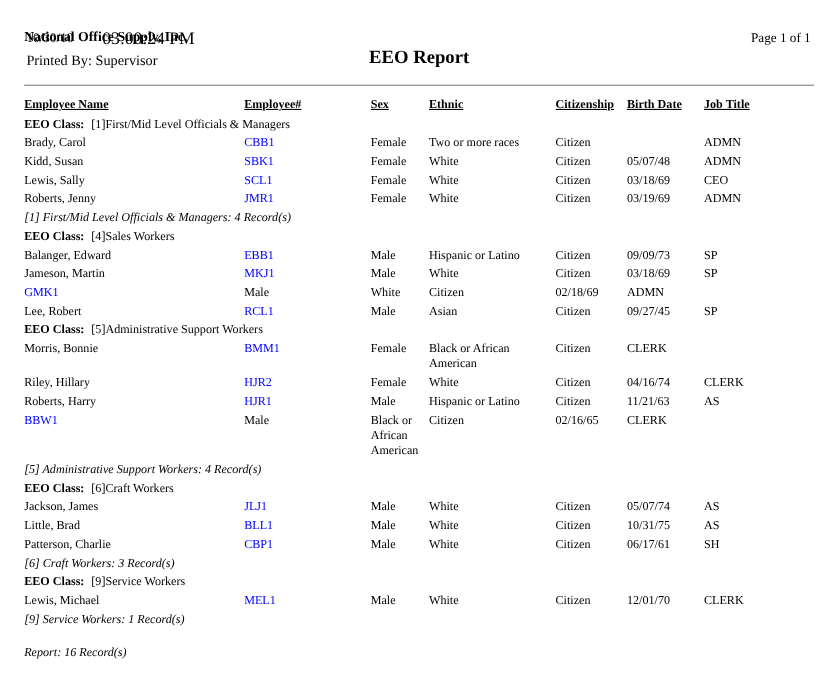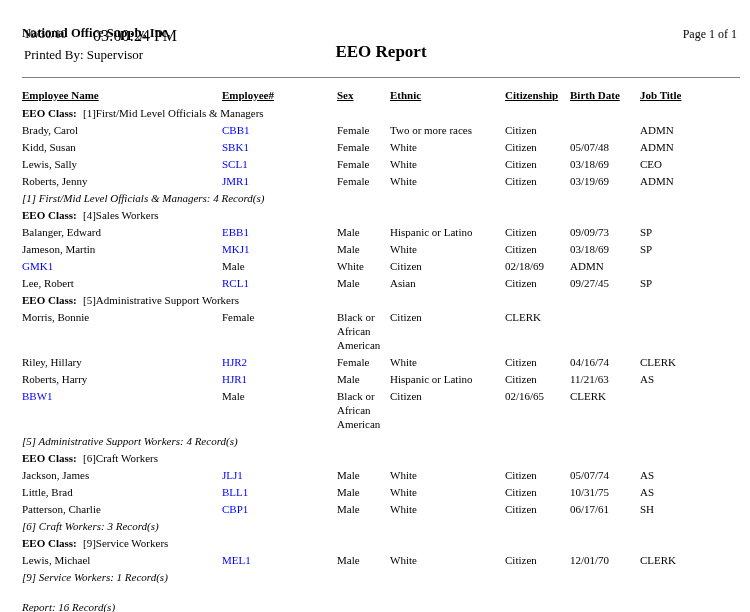--- a/index.html
+++ b/index.html
@@ -124,20 +124,21 @@
         <div class="c"><span class="link">RCL1</span></div>
         <div class="c">Male</div>
         <div class="c">Asian</div>
         <div class="c">Citizen</div>
         <div class="c">09/27/45</div>
         <div class="c">SP</div>
       </div>
       <div class="classrow"><span class="classlbl">EEO Class:</span><span class="classname">[5]Administrative Support Workers</span></div>
       <div class="row grid">
         <div class="c">Morris, Bonnie</div>
+        <div class="c"><span class="link">BMM1</span></div>
         <div class="c">Female</div>
         <div class="c">Black or African American</div>
         <div class="c">Citizen</div>
         <div class="c">CLERK</div>
       </div>
       <div class="row grid">
         <div class="c">Riley, Hillary</div>
         <div class="c"><span class="link">HJR2</span></div>
         <div class="c">Female</div>
         <div class="c">White</div>

